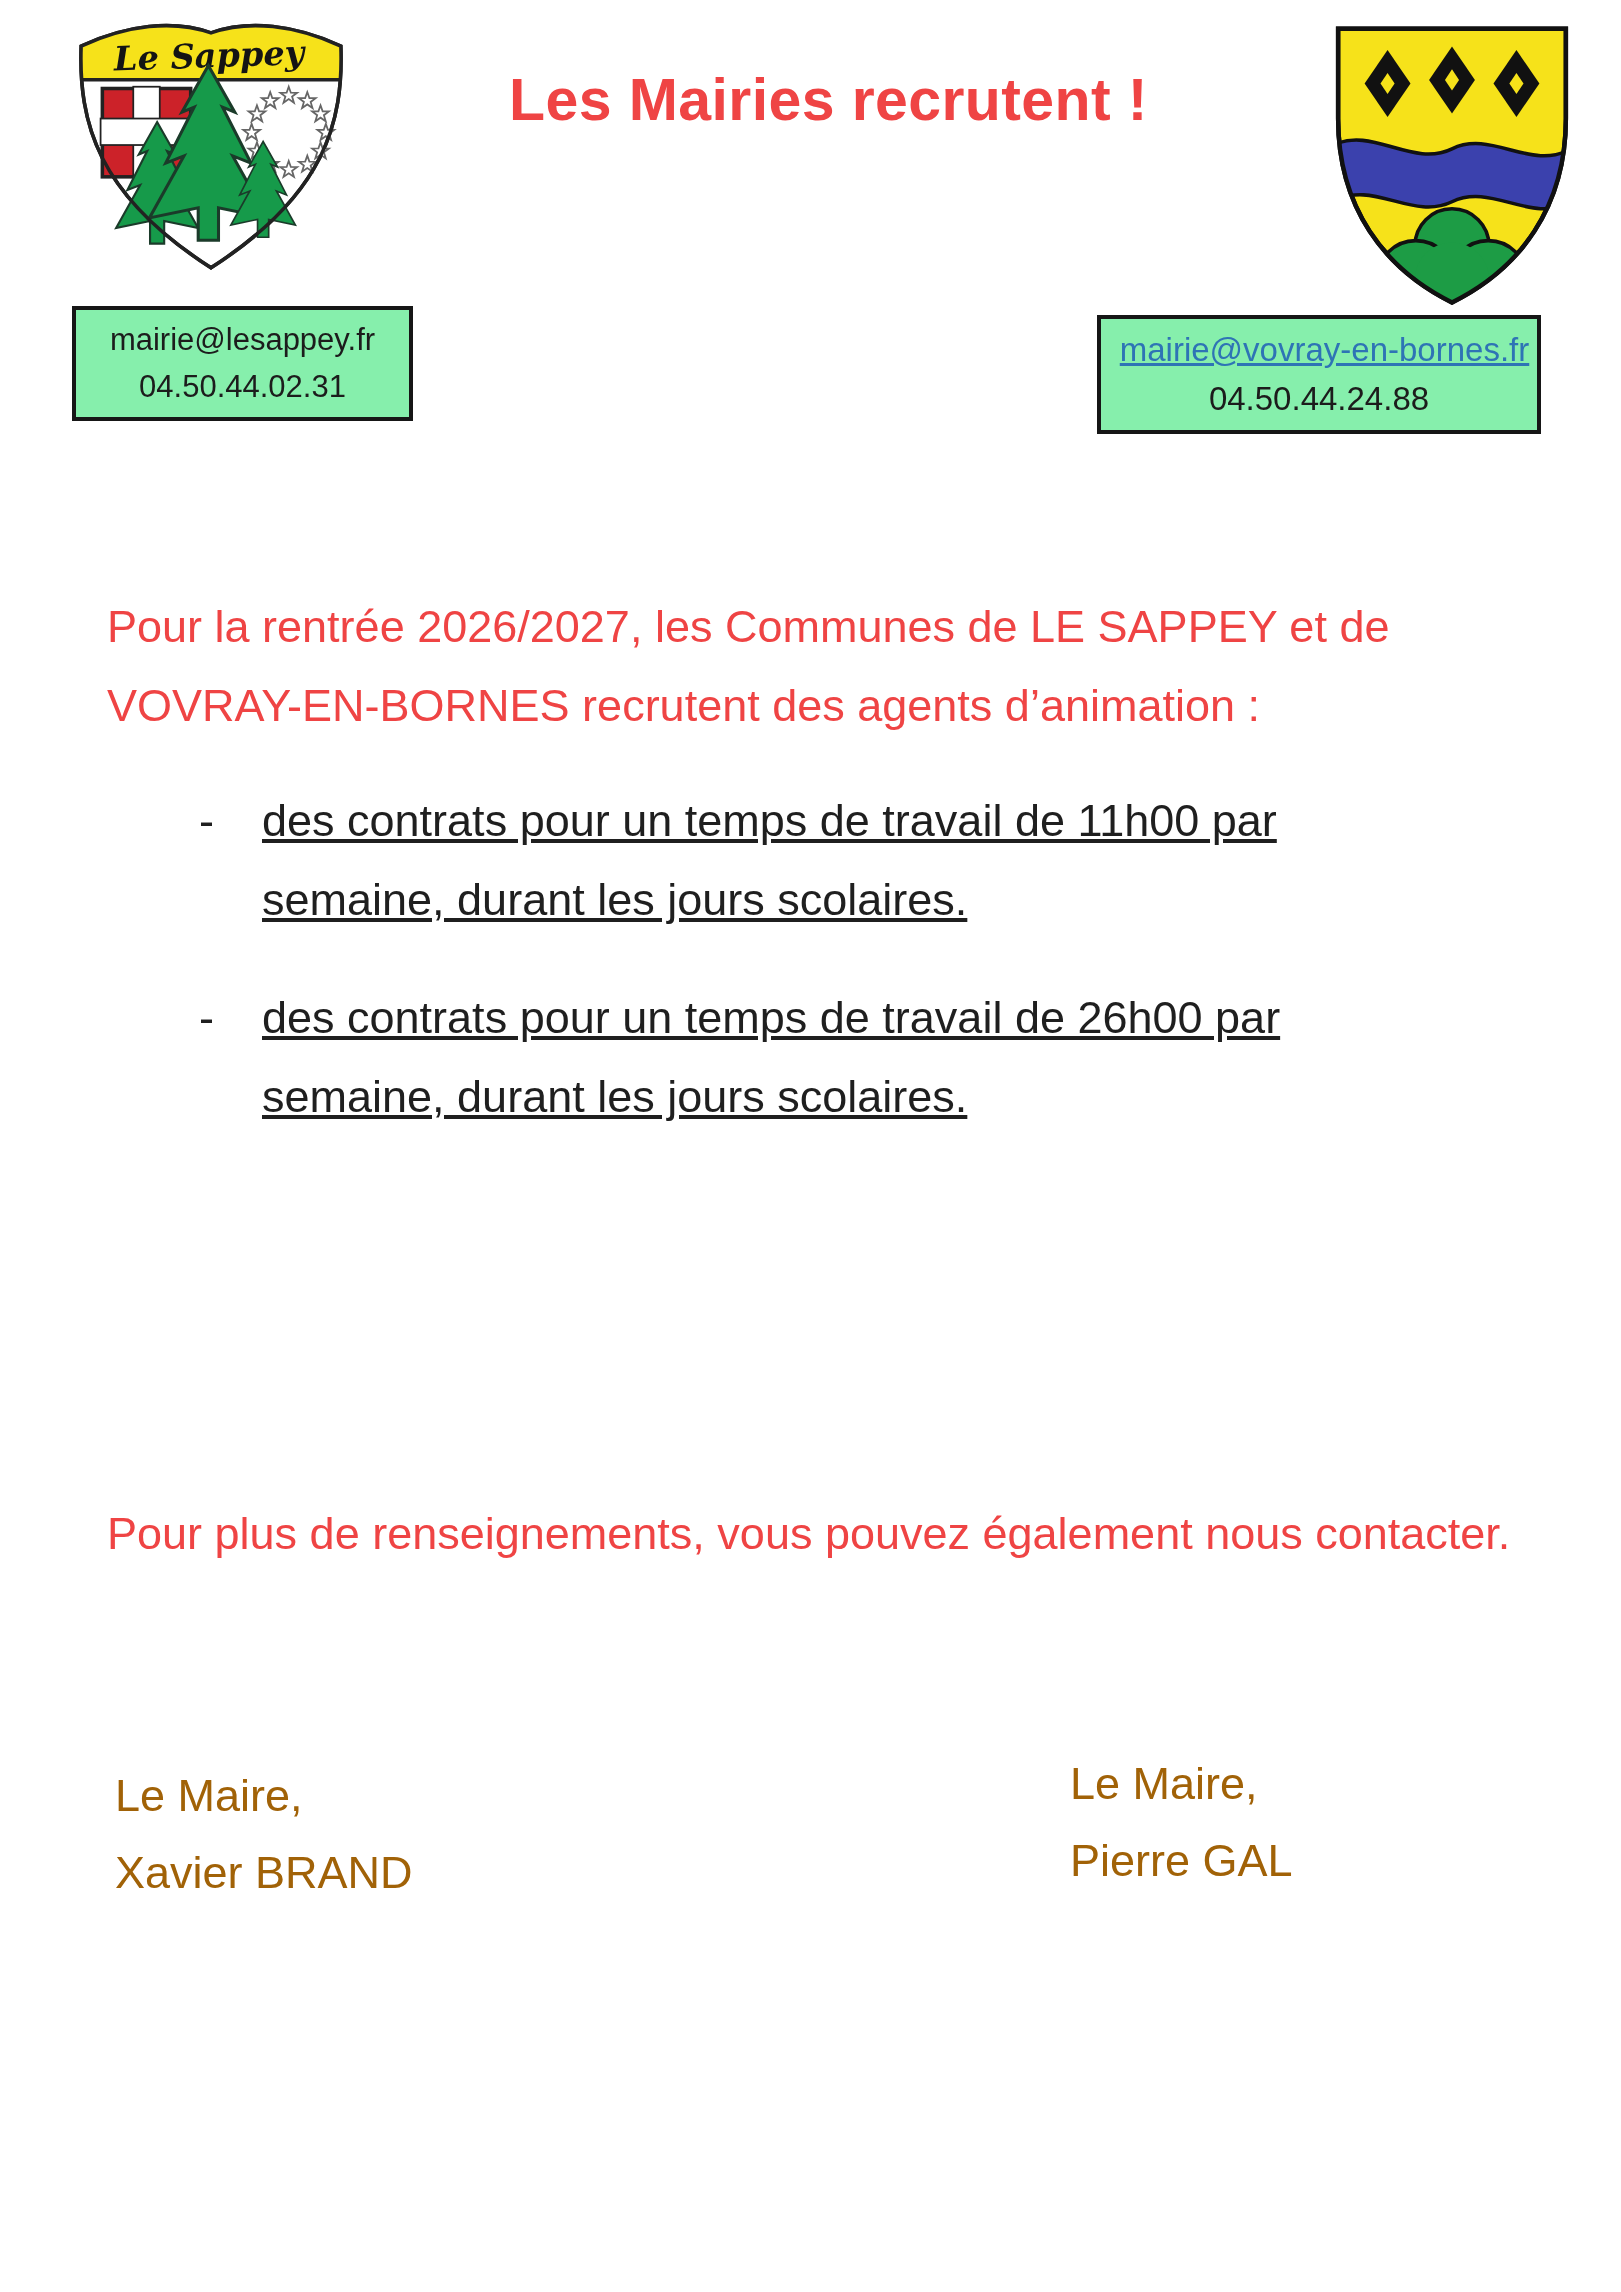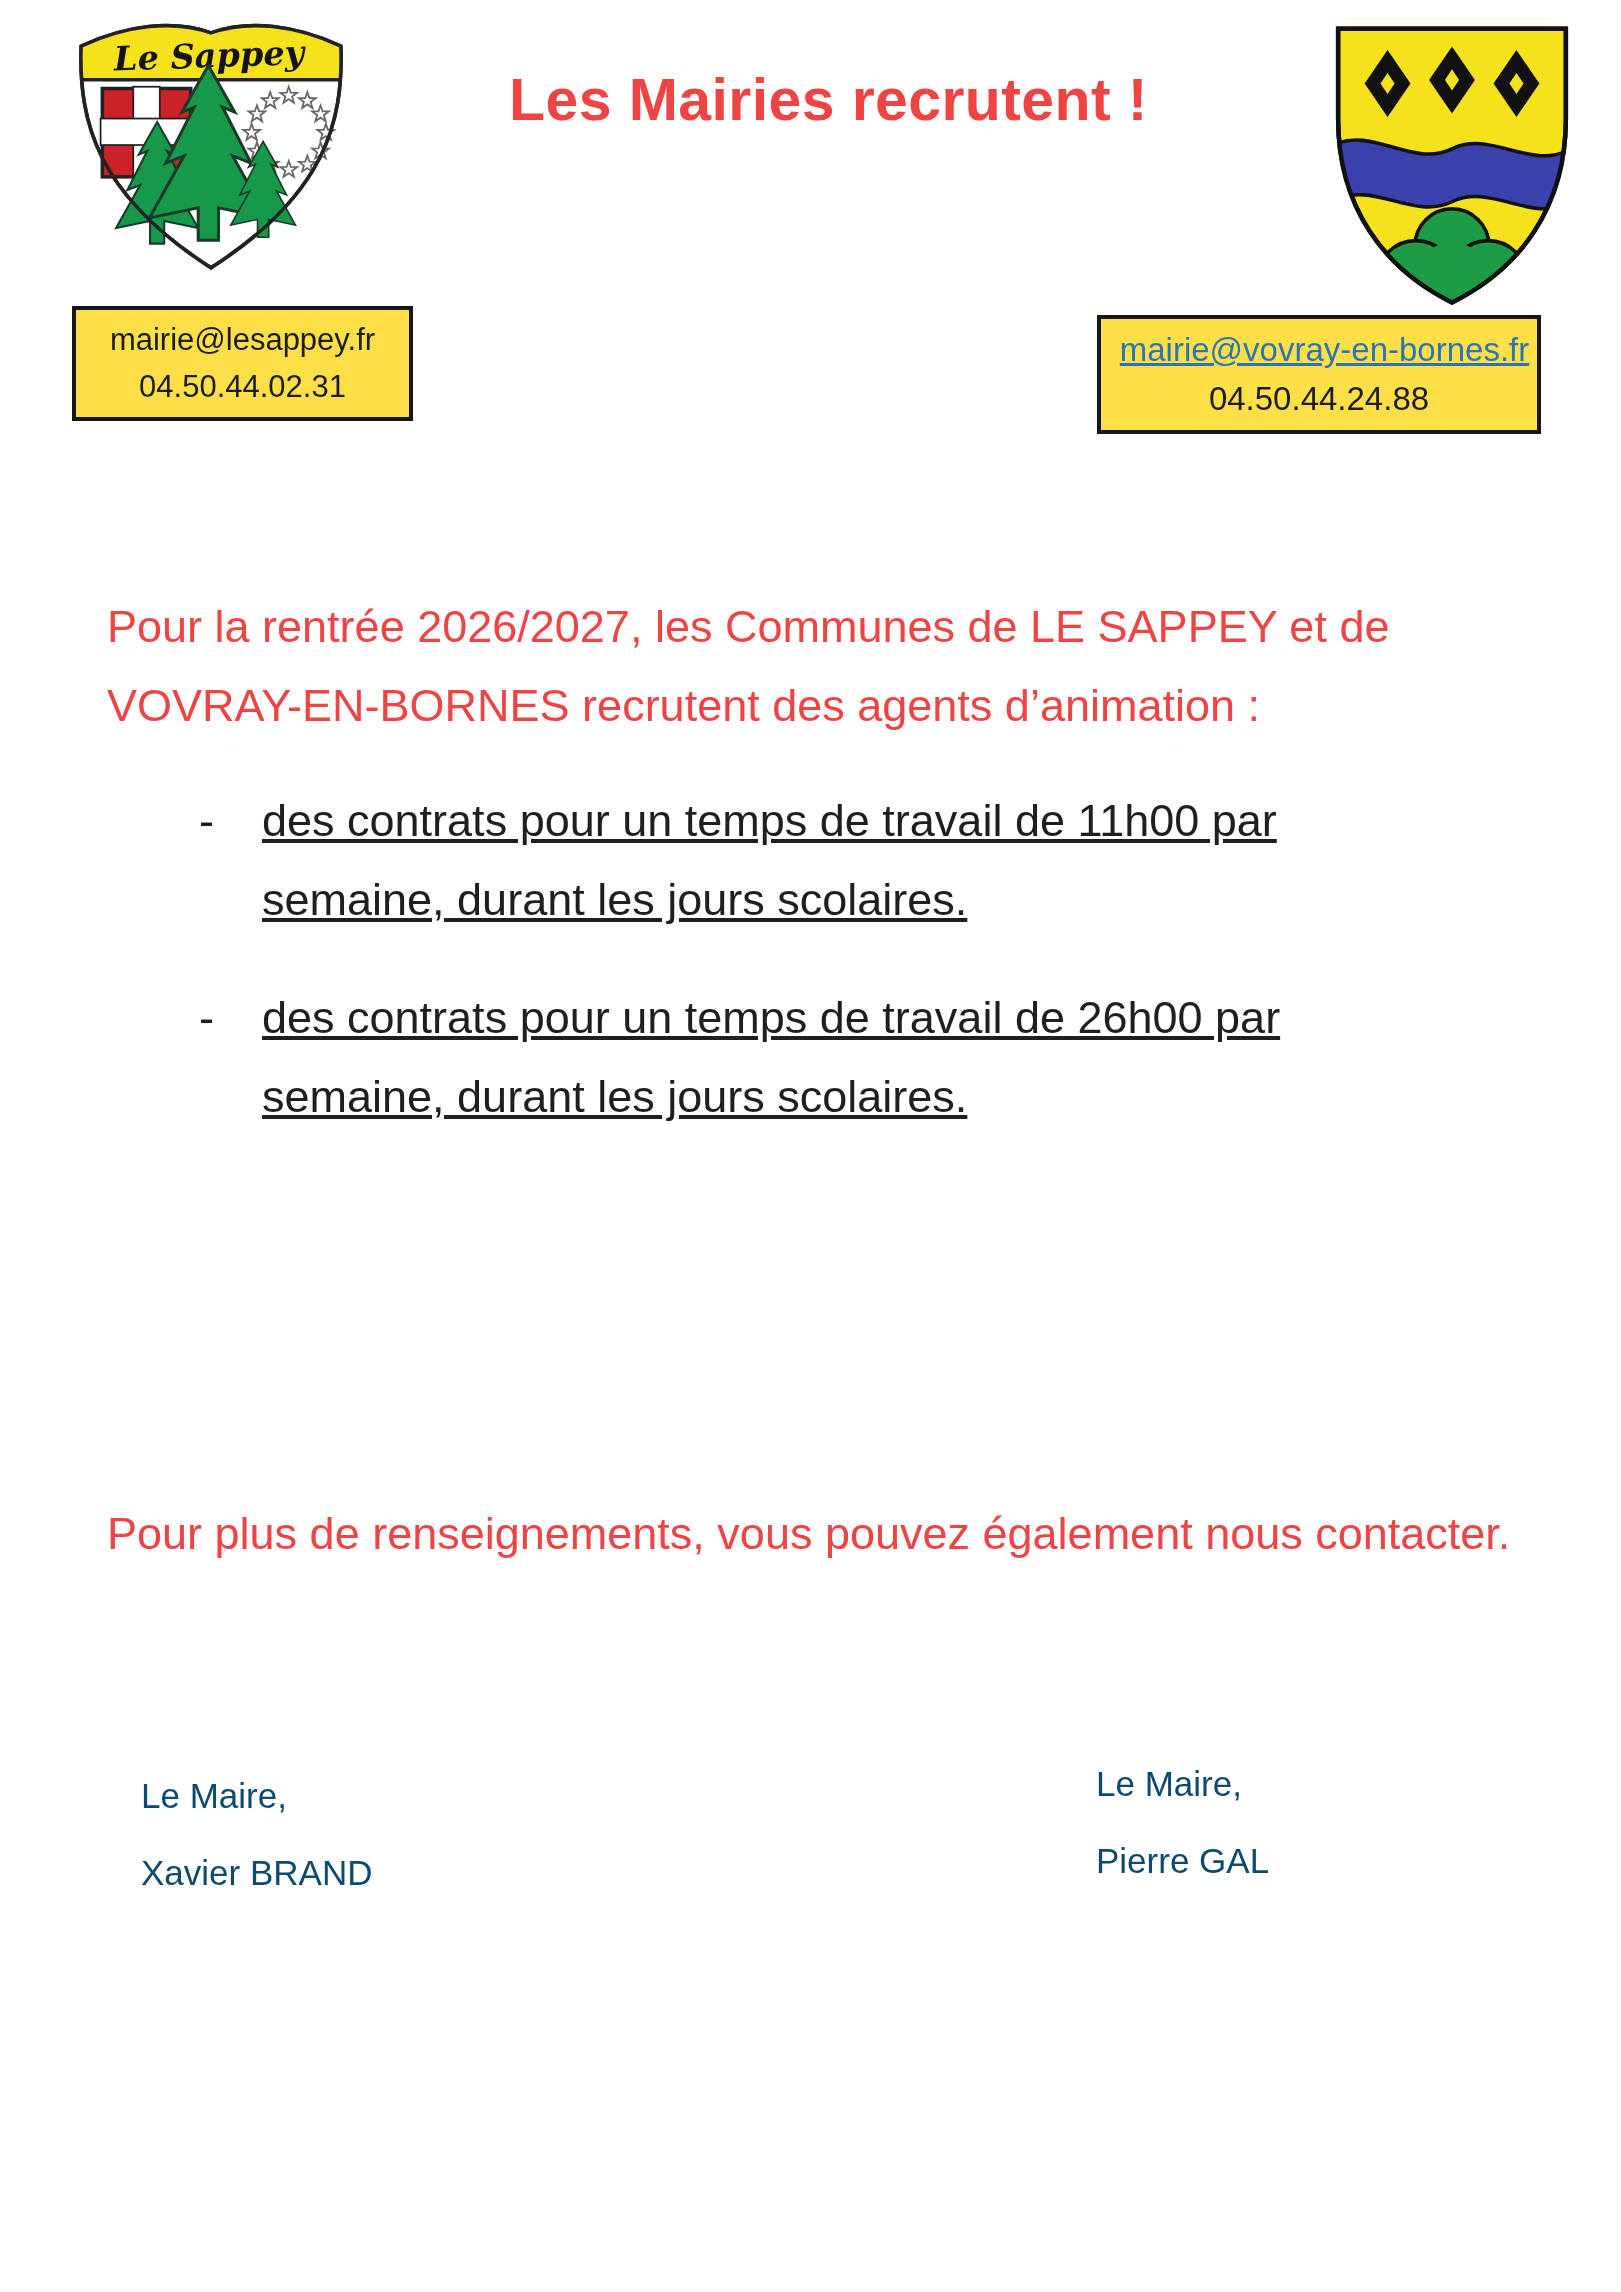--- a/index.html
+++ b/index.html
@@ -20,38 +20,38 @@
   .page{position:absolute;inset:0;}
   .title{
     position:absolute;left:376px;top:66px;width:905px;
     text-align:center;font-size:59px;font-weight:700;color:#ef4444;
     letter-spacing:0.4px;white-space:nowrap;
   }
   .crest{position:absolute;}
   .crest-left{left:64px;top:9px;width:294px;height:265px;}
   .crest-right{left:1324px;top:14.3px;width:256px;height:297px;}
   .contact-box{
-    position:absolute;border:4.5px solid #161616;background:#fde047;
+    position:absolute;border:4.5px solid #161616;background:#86efac;
     display:flex;flex-direction:column;justify-content:center;align-items:center;
     gap:10.7px;text-align:center;
   }
   .box-left{left:72px;top:306px;width:333px;height:107px;font-size:31px;}
   .box-right{left:1097px;top:315px;width:436px;height:111px;font-size:33px;}
   .email-link{color:var(--link-blue);text-decoration:underline;cursor:pointer;margin-left:11px;}
   .para{
     position:absolute;left:107px;width:1433px;
     font-size:45px;line-height:79px;color:#ef4444;
   }
   .bullet{
     position:absolute;left:199px;display:flex;
     font-size:45px;line-height:79px;color:#1f1f1f;
   }
   .bullet .marker{width:63px;flex:0 0 63px;}
   .bullet .btext{width:1173px;text-decoration:underline;}
-  .sig{position:absolute;font-size:35px;line-height:77px;color:#0c4a6e;margin-left:26px;}
+  .sig{position:absolute;font-size:45px;line-height:77px;color:#a16207;}
   .sig-left{left:115px;top:1757px;}
   .sig-right{left:1070px;top:1745px;}
 </style>
 </head>
 <body>
 
 <div class="page">
 
   <svg class="crest crest-left" viewBox="0 0 330 300" xmlns="http://www.w3.org/2000/svg">
     <defs>

